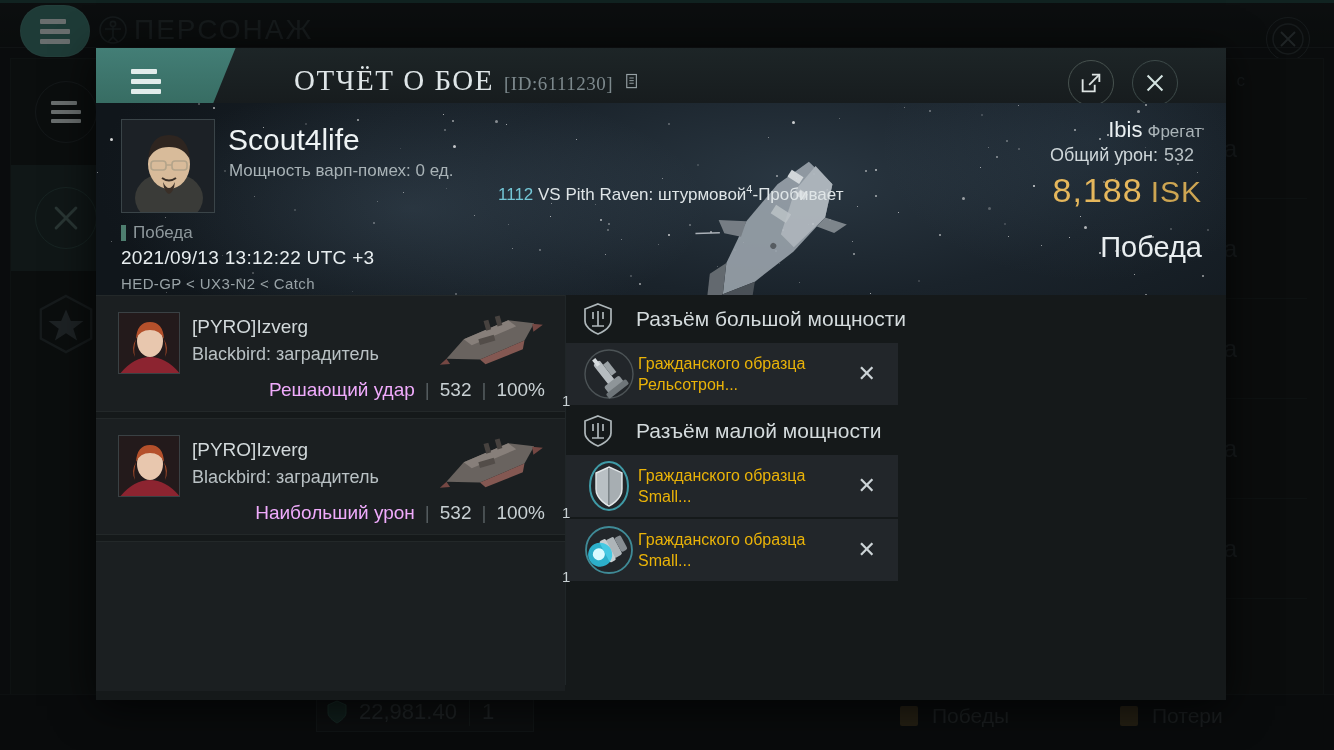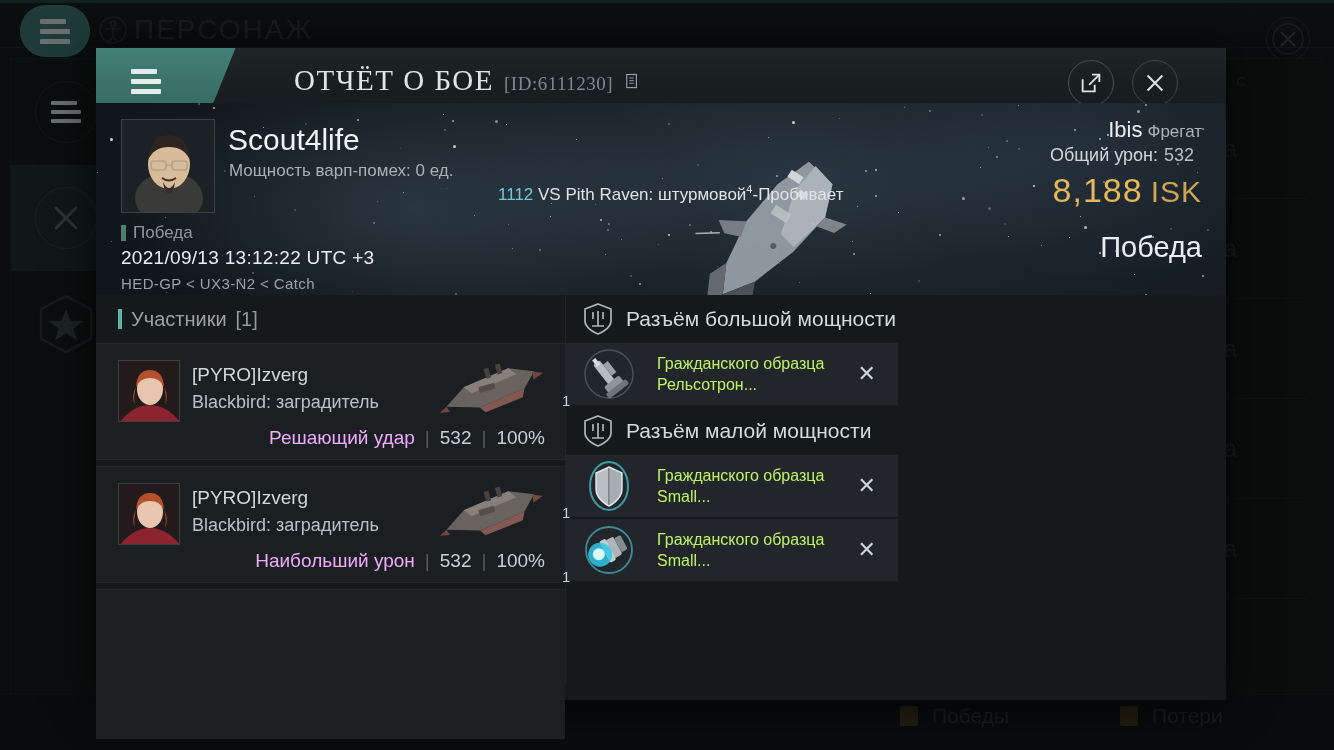--- a/index.html
+++ b/index.html
@@ -310,21 +310,21 @@
     position: absolute; right: 20px; bottom: 10px;
     display: flex; align-items: center; gap: 10px;
     font-size: 19px; color: #c8d0d3;
   }
   .prow .stats .tag { color: #f0abfc; }
   .prow .stats .sep { color: #555d60; }
 
   
   .slot-head {
     height: 48px;
-    display: flex; align-items: center; gap: 12px;
+    display: flex; align-items: center; gap: 22px;
     padding-left: 16px;
     font-size: 21px; color: #d4dbdd;
   }
   .slot-head .badge { width: 32px; height: 34px; flex: none; }
   .mod-grid { display: flex; flex-wrap: wrap; }
   .mod {
     position: relative;
     width: 332px; height: 62px;
     background: #22262a;
     margin: 0 1px 2px 0;
@@ -333,22 +333,22 @@
   .mod .iconwrap {
     position: relative;
     width: 54px; height: 54px; margin-left: 16px; flex: none;
     display: flex; align-items: center; justify-content: center;
   }
   .mod .qty {
     position: absolute; left: -4px; bottom: -4px;
     font-size: 15px; color: #c9d1d4;
   }
   .mod .mname {
-    margin-left: 21px;
-    font-size: 16px; line-height: 21px; color: #bef264;
+    margin-left: 2px;
+    font-size: 16px; line-height: 21px; color: #eab308;
     width: 190px;
   }
   .mod .rm {
     position: absolute; right: 22px; top: 50%;
     transform: translateY(-50%);
     font-size: 22px; color: #cdd4d7;
     line-height: 1;
   }
 
   .left-empty {
@@ -680,25 +680,20 @@
     </div>
     <div class="r-isk">
       <span>8,188</span><span class="unit">ISK</span>
     </div>
     <div class="r-res">Победа</div>
   </div>
 
   <div class="dlg-body">
 
     <div class="panel-left">
-      <div class="sec-head">
-        <span class="bar"></span>
-        <span>Участники</span>
-        <span class="cnt">[1]</span>
-      </div>
 
       <div class="prow">
         <div class="pav">
           <svg viewBox="0 0 62 62" width="62" height="62">
             <rect width="62" height="62" fill="#231a1b"></rect>
             <path d="M0 62 q14 -18 31 -18 q17 0 31 18 Z" fill="#8c2430"></path>
             <ellipse cx="31" cy="28" rx="13" ry="16" fill="#e8c7ae"></ellipse>
             <path d="M17 26 q1 -17 14 -17 q13 0 14 17 q-4 -9 -14 -9 q-10 0 -14 9" fill="#b4502b"></path>
             <path d="M17 26 q-3 10 -1 18 q-4 -9 1 -18 M45 26 q3 10 1 18 q4 -9 -1 -18" fill="#b4502b"></path>
           </svg>

